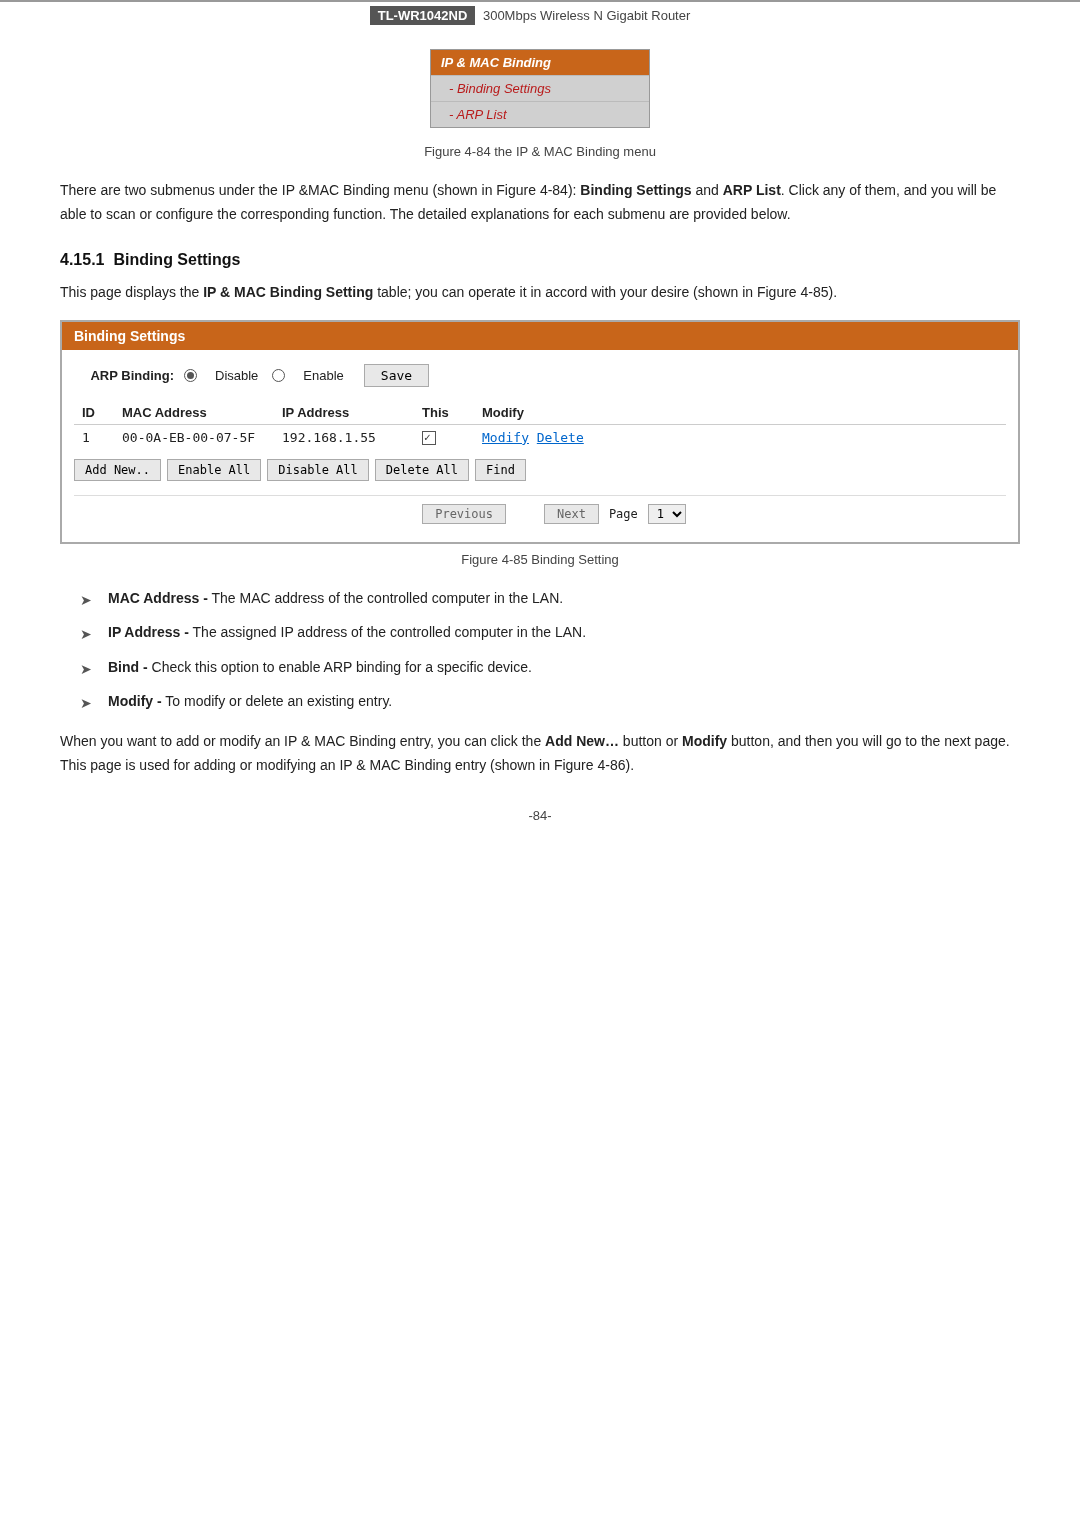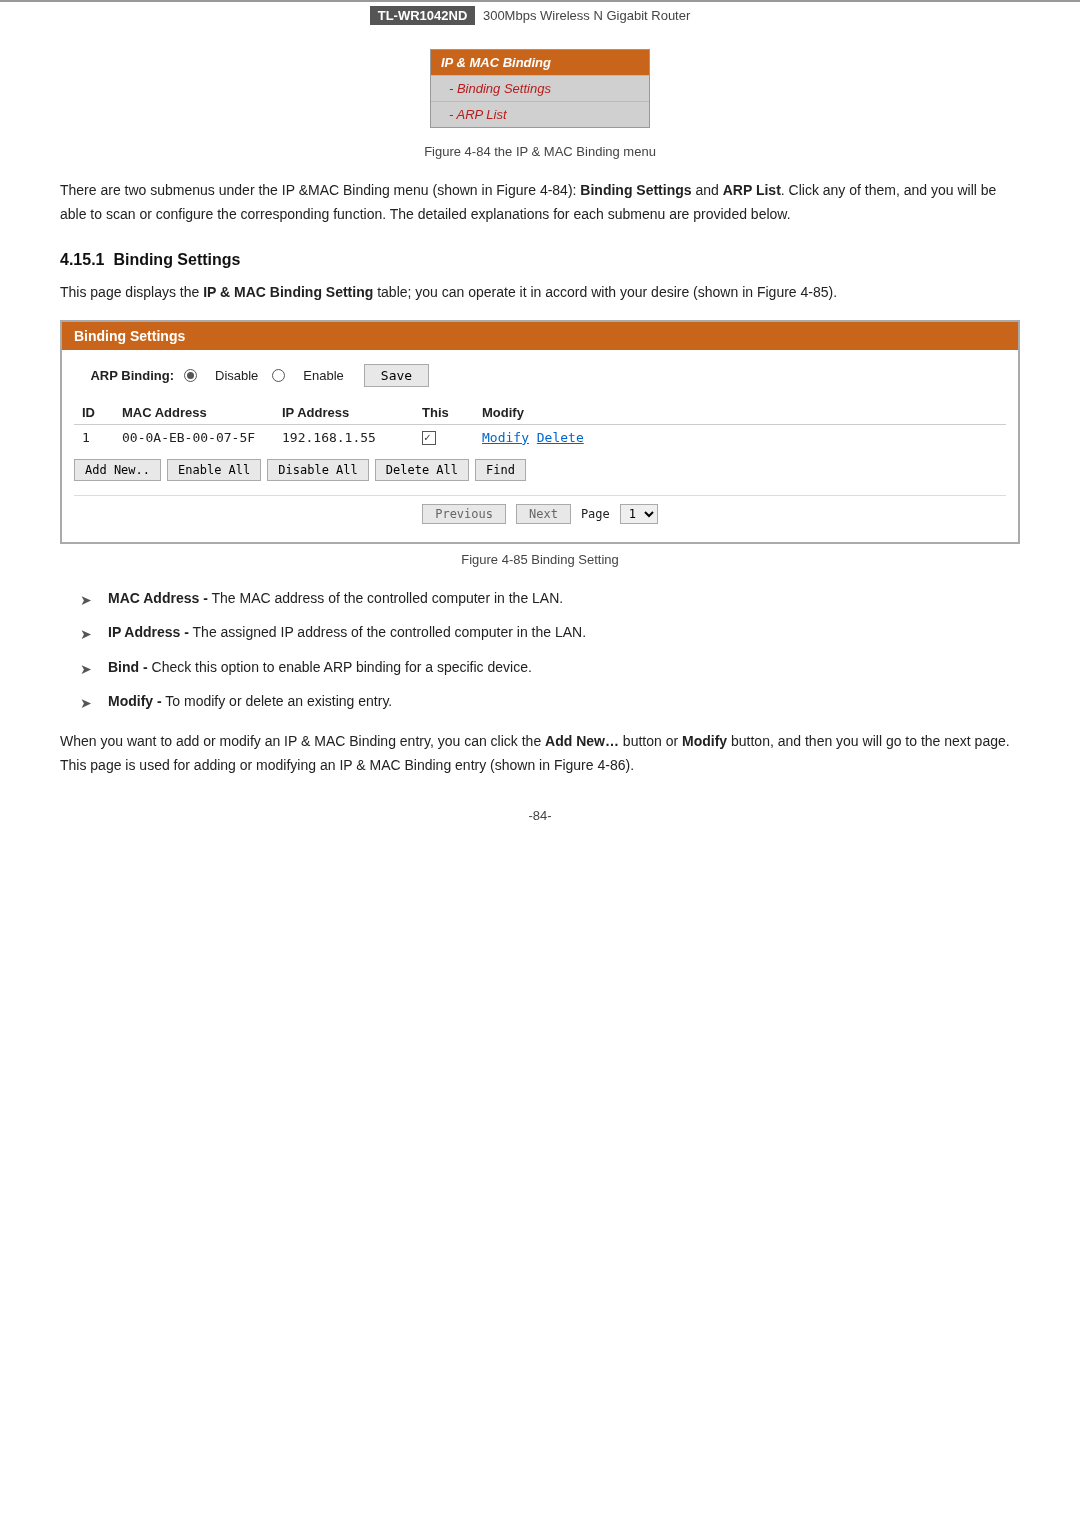--- a/index.html
+++ b/index.html
@@ -199,20 +199,21 @@
       border-top: 1px solid #ddd;
     }
     .page-btn {
       background: #e8e8e8;
       border: 1px solid #aaa;
       padding: 2px 12px;
       font-size: 12px;
       font-family: monospace;
       cursor: pointer;
       color: #666;
+      margin-left: 28px;
     }
     .page-select {
       font-size: 12px;
       font-family: monospace;
       border: 1px solid #aaa;
       padding: 1px 4px;
     }
     .page-label {
       font-family: monospace;
       font-size: 12px;

